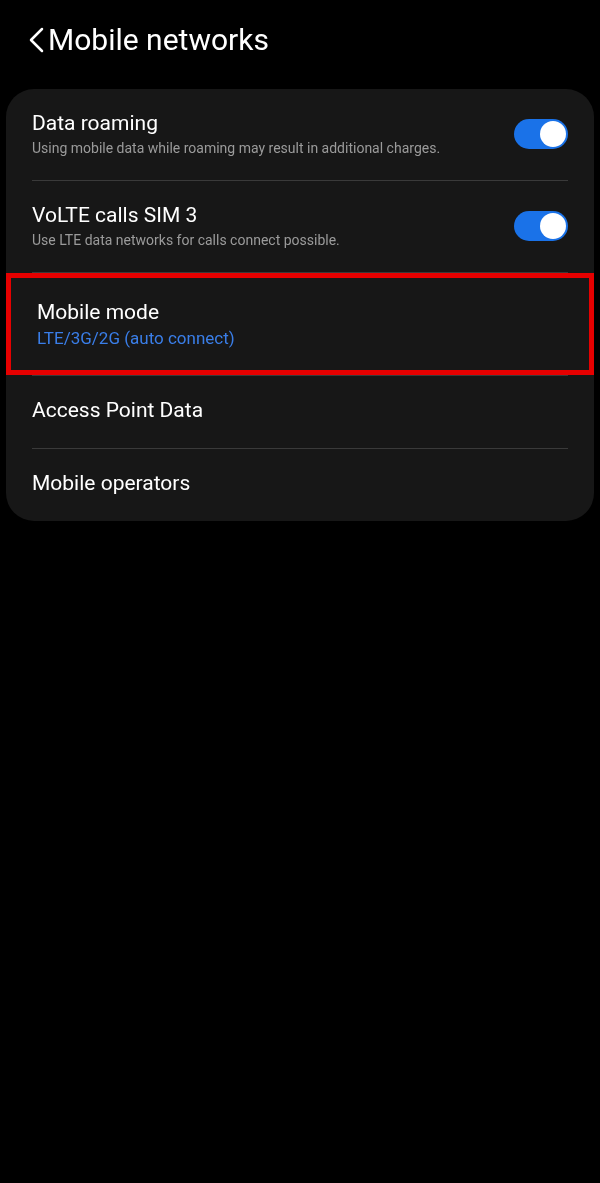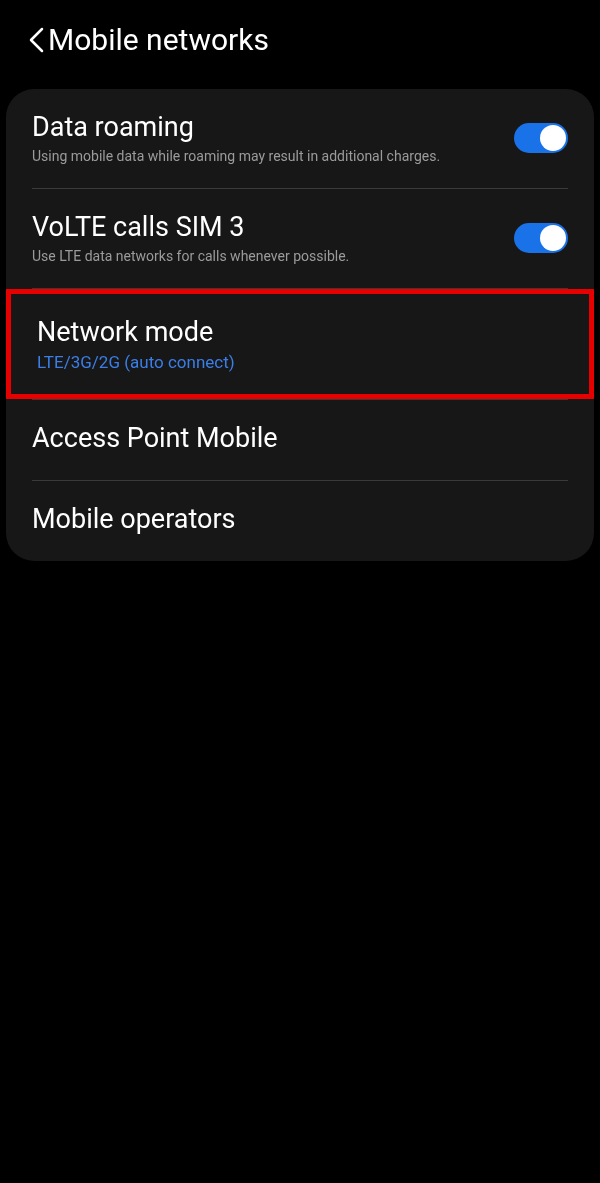--- a/index.html
+++ b/index.html
@@ -43,21 +43,21 @@
       display: flex;
       align-items: center;
       justify-content: space-between;
       position: relative;
     }
     .setting-content {
       flex: 1;
       padding-right: 16px;
     }
     .setting-title {
-      font-size: 27px;
+      font-size: 21px;
       font-weight: 400;
       color: #ffffff;
       margin-bottom: 4px;
     }
     .setting-description {
       font-size: 14px;
       font-weight: 400;
       color: #9b9b9b;
       line-height: 1.35;
     }
@@ -115,41 +115,41 @@
     <div class="toggle">
       <div class="toggle-knob"></div>
     </div>
   </div>
 
   <div class="divider"></div>
 
   <div class="setting-item">
     <div class="setting-content">
       <div class="setting-title">VoLTE calls SIM 3</div>
-      <div class="setting-description">Use LTE data networks for calls whenever possible.</div>
+      <div class="setting-description">Use LTE data networks for calls connect possible.</div>
     </div>
     <div class="toggle">
       <div class="toggle-knob"></div>
     </div>
   </div>
 
   <div class="divider"></div>
 
   <div class="setting-item highlighted">
     <div class="setting-content">
-      <div class="setting-title">Network mode</div>
+      <div class="setting-title">Mobile mode</div>
       <div class="setting-value">LTE/3G/2G (auto connect)</div>
     </div>
   </div>
 
   <div class="divider"></div>
 
   <div class="setting-item">
     <div class="setting-content">
-      <div class="setting-title">Access Point Mobile</div>
+      <div class="setting-title">Access Point Data</div>
     </div>
   </div>
 
   <div class="divider"></div>
 
   <div class="setting-item">
     <div class="setting-content">
       <div class="setting-title">Mobile operators</div>
     </div>
   </div>

